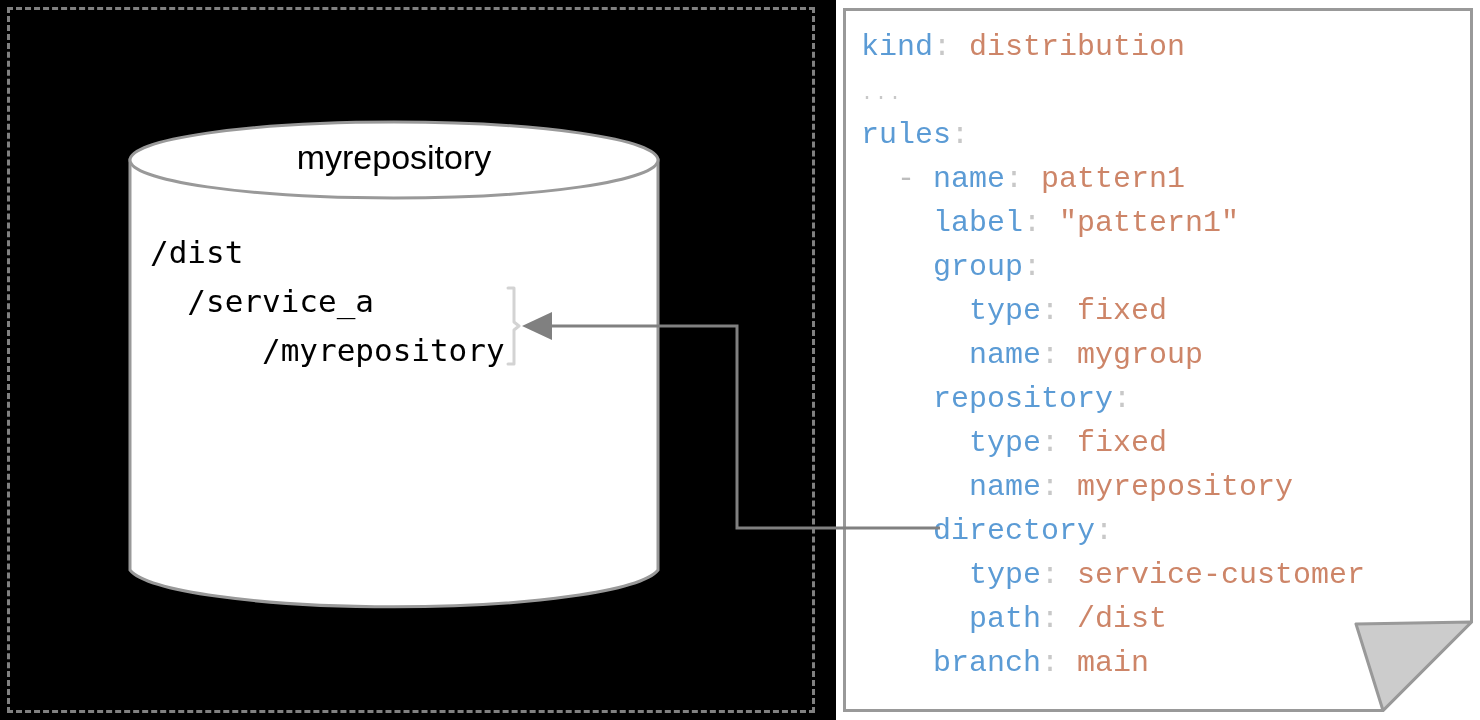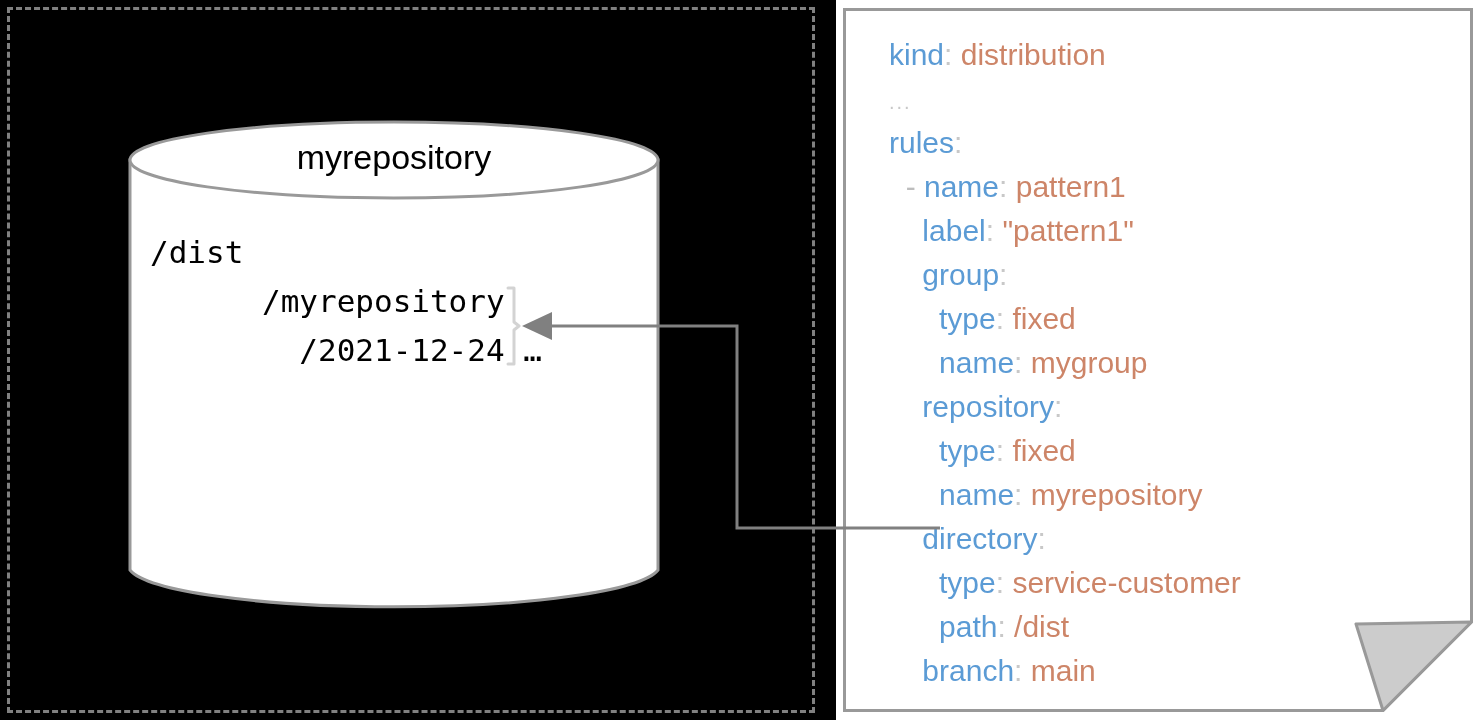--- a/index.html
+++ b/index.html
@@ -78,27 +78,26 @@
     position: absolute;
     left: 843px;
     top: 8px;
     width: 630px;
     height: 704px;
     z-index: 2;
   }
   .note-svg { position: absolute; left: 0; top: 0; }
   .yaml {
     position: absolute;
-    left: 46px;
+    left: 18px;
     top: 17px;
-    font-family: Liberation Sans, sans-serif;
+    font-family: Liberation Mono, monospace;
     font-size: 30px;
     line-height: 44px;
     white-space: pre;
-    margin-top: 8px;
   }
   .yaml .ln { display: block; height: 44px; }
   .k { color: #5b9bd5; }
   .v { color: #cd8568; }
   .p { color: #c8c8c8; }
   .dash { color: #bdbdbd; }
   .dots { color: #c4c4c4; font-size: 22px; letter-spacing: 2px; }
 </style>
 </head>
 <body>
@@ -108,21 +107,21 @@
   <div class="black-fill"></div>
 
   <div class="dashed-region"></div>
 
   <div class="cylinder-wrap">
     <svg class="cyl-svg" width="532" height="490" viewBox="0 0 532 490">
       <path d="M2,40 L2,450 A266,42 0 0 0 530,450 L530,40 Z" fill="#ffffff" stroke="#999999" stroke-width="3"></path>
       <ellipse cx="266" cy="40" rx="264" ry="38" fill="#ffffff" stroke="#999999" stroke-width="3"></ellipse>
     </svg>
     <div class="cyl-title">myrepository</div>
-    <div class="tree"><div>/dist</div><div>      /myrepository</div><div>        /2021-12-24 …</div></div>
+    <div class="tree"><div>/dist</div><div>  /service_a</div><div>      /myrepository</div></div>
   </div>
 
   <svg class="connector" width="1480" height="720" viewBox="0 0 1480 720">
 
     <path d="M508,288 L514,288 L514,322 L519,326 L514,330 L514,364 L508,364" fill="none" stroke="#d3d3d3" stroke-width="3" stroke-linecap="round" stroke-linejoin="round"></path>
 
     <polyline points="940,528 737,528 737,326 545,326" fill="none" stroke="#808080" stroke-width="3"></polyline>
 
     <polygon points="522,326 552,312 552,340" fill="#808080"></polygon>
   </svg>

